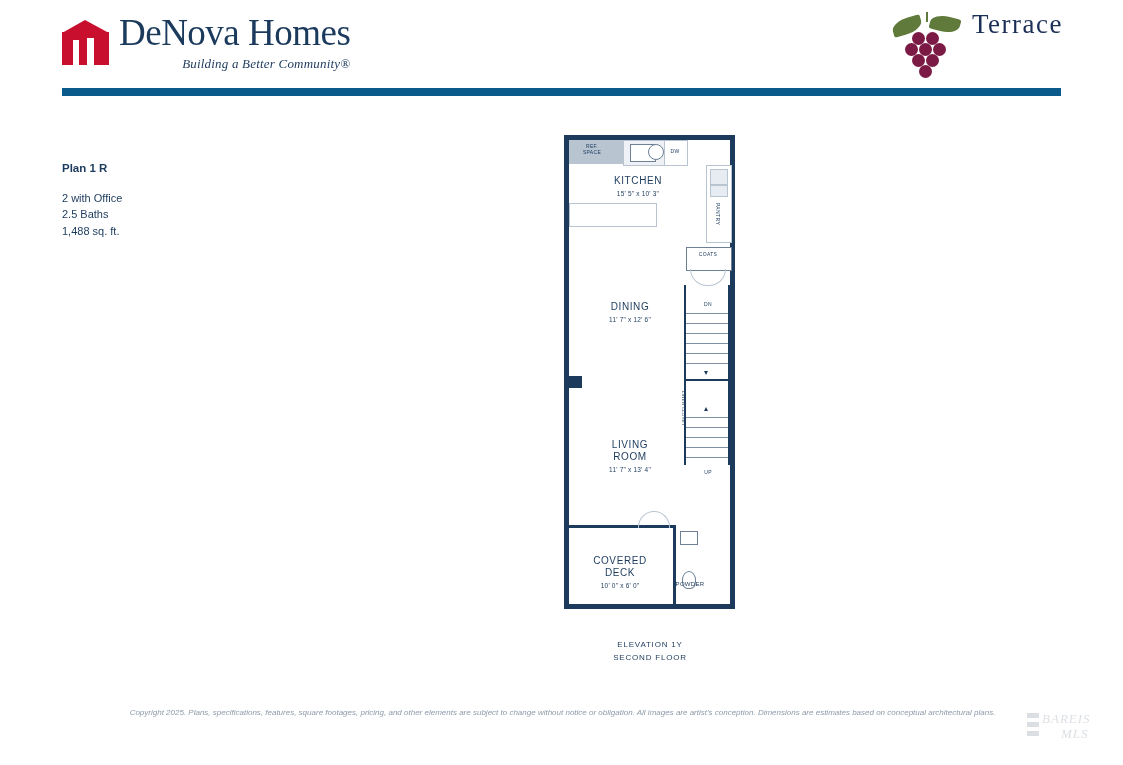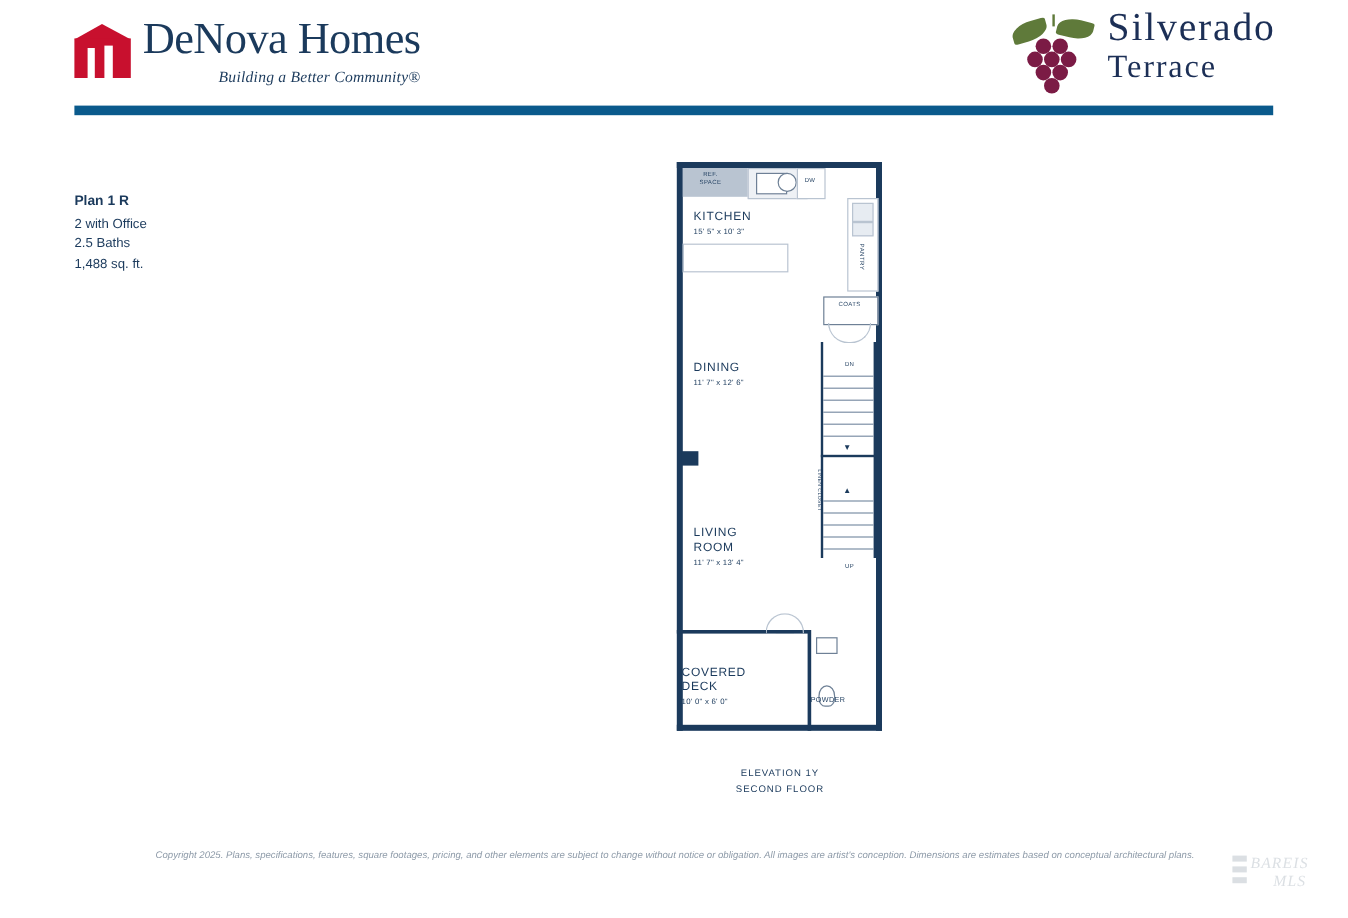--- a/index.html
+++ b/index.html
@@ -144,41 +144,42 @@
     left: 62px;
     top: 160px;
     width: 220px;
     font-size: 11px;
     line-height: 16.5px;
     color: #1b3a5c;
   }
   .info .plan-name {
     font-weight: bold;
     font-size: 11.5px;
-    margin-bottom: 2px;
+    margin-bottom: 13px;
   }
 
   
   .plan {
     position: absolute;
     left: 560px;
     top: 133px;
     width: 180px;
     height: 482px;
   }
   .wall {
     position: absolute;
     background: #1b3a5c;
   }
   .thin {
     position: absolute;
     background: #b9c4d1;
   }
   .room-label {
     position: absolute;
+    text-align: center;
     color: #1b3a5c;
     font-size: 10px;
     letter-spacing: 0.6px;
     line-height: 12px;
   }
   .room-label .dim {
     font-size: 6.5px;
     letter-spacing: 0.2px;
     display: block;
     margin-top: 1px;
@@ -281,21 +282,20 @@
       <div class="grape" style="left:26px; top:22px;"></div>
       <div class="grape" style="left:40px; top:22px;"></div>
       <div class="grape" style="left:19px; top:33px;"></div>
       <div class="grape" style="left:33px; top:33px;"></div>
       <div class="grape" style="left:47px; top:33px;"></div>
       <div class="grape" style="left:26px; top:44px;"></div>
       <div class="grape" style="left:40px; top:44px;"></div>
       <div class="grape" style="left:33px; top:55px;"></div>
     </div>
     <div class="brand-right">
-      <div class="l1">Silverado</div>
       <div class="l2">Terrace</div>
     </div>
   </div>
 
   <div class="header-rule"></div>
 </div>
 
 <div class="info">
   <div class="plan-name">Plan 1 R</div>
   <div>2 with Office</div>

